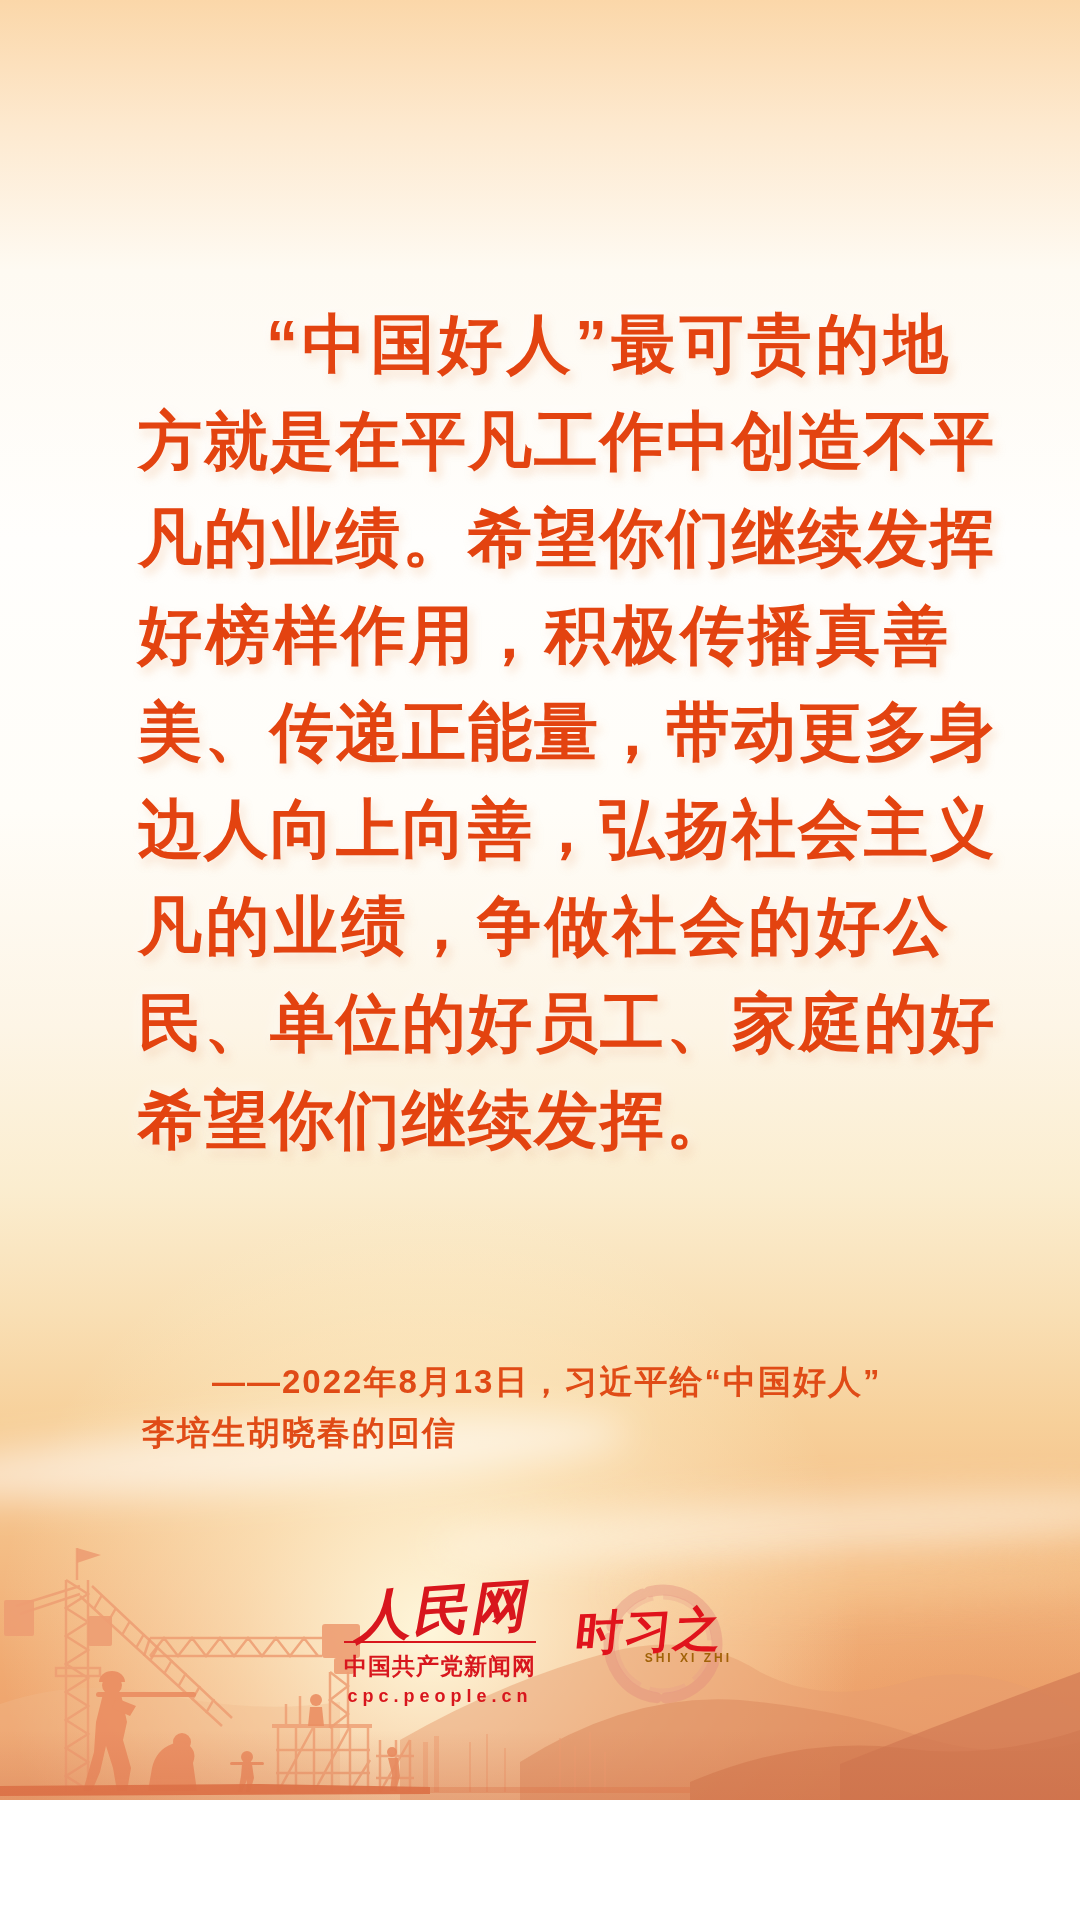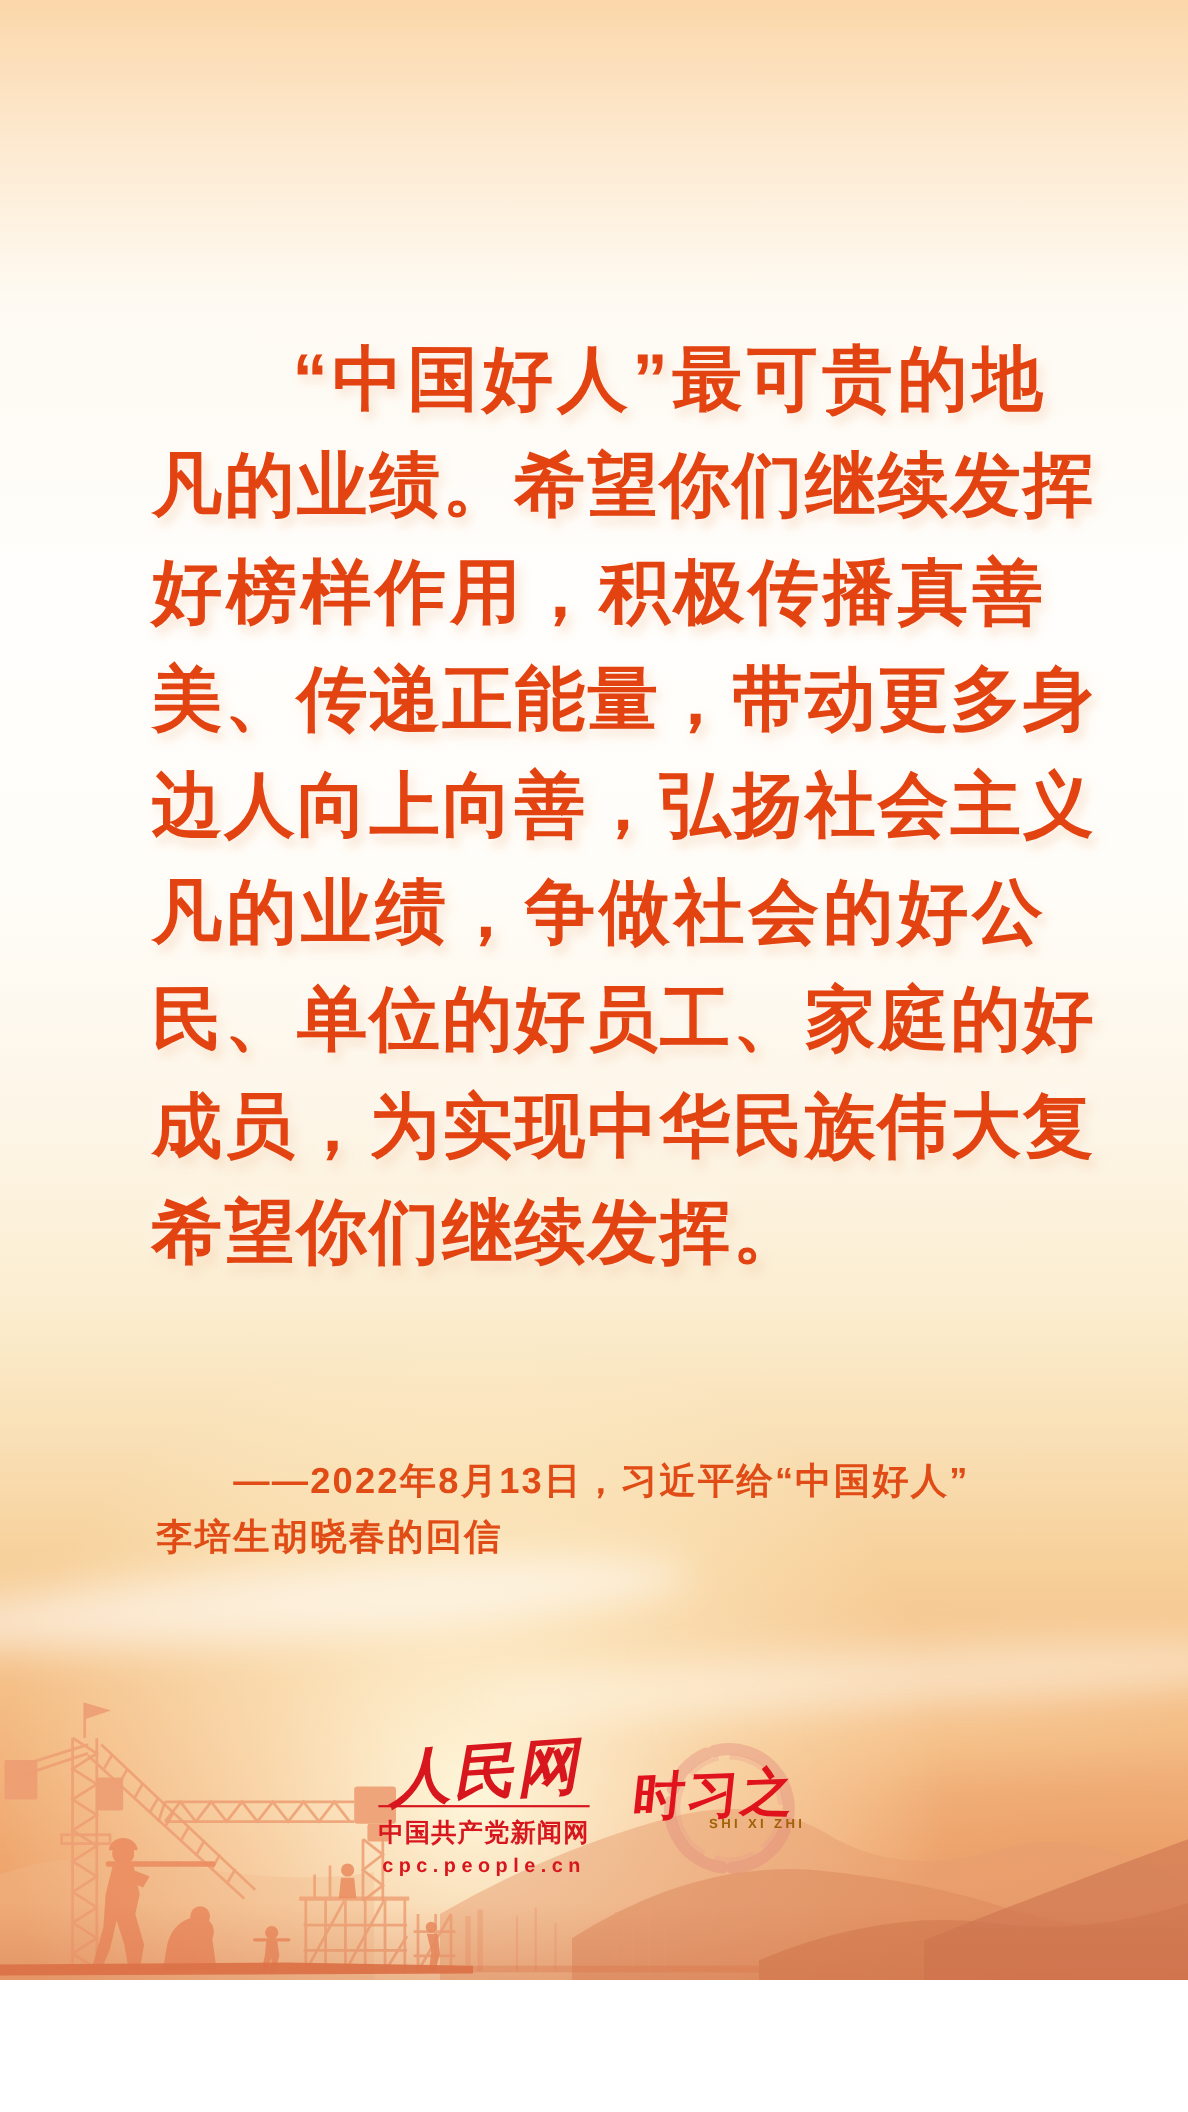--- a/index.html
+++ b/index.html
@@ -31,21 +31,21 @@
     position:absolute;left:138px;top:296px;width:812px;
     font-size:64px;font-weight:700;line-height:97px;color:#e34310;
     letter-spacing:2px;
     text-shadow:0 0 16px rgba(255,255,255,.9), 4px 6px 10px rgba(235,160,100,.35);
   }
   .quote .line{text-align:justify;text-align-last:justify;white-space:nowrap;}
   .quote .line.first{text-indent:128px;}
   .quote .line.last{text-align-last:left;}
   
   .attribution{
-    position:absolute;left:142px;top:1320px;width:790px;
+    position:absolute;left:142px;top:1356px;width:790px;
     font-size:33px;font-weight:700;line-height:51px;color:#e04b16;letter-spacing:2px;
   }
   .attribution .aline.first{text-indent:70px;}
   
   .logos{position:absolute;left:0;top:1583px;width:1080px;display:flex;justify-content:center;align-items:flex-start;gap:40px;}
   .pd-logo{width:192px;text-align:center;color:#d8161d;}
   .pd-script{font-size:56px;line-height:56px;font-weight:700;font-style:italic;letter-spacing:2px;transform:rotate(-4deg);}
   .pd-rule{height:2px;background:#d8161d;margin-top:2px;}
   .pd-site{font-size:23px;font-weight:700;letter-spacing:1px;margin-top:8px;white-space:nowrap;}
   .pd-url{font-size:18px;font-weight:700;letter-spacing:5px;margin-top:4px;white-space:nowrap;}
@@ -143,27 +143,27 @@
     </g>
 
     <g>
       <path d="M0,1906 L260,1904 L430,1907 L430,1914 L0,1916 Z" fill="#e0764b" opacity="0.95"></path>
       <rect x="430" y="1907" width="260" height="6" fill="#e0764b" opacity="0.35"></rect>
     </g>
   </svg>
 
   <div class="quote">
     <div class="line first">“中国好人”最可贵的地</div>
+    <div class="line">方就是在平凡工作中创造不平</div>
     <div class="line">凡的业绩。希望你们继续发挥</div>
     <div class="line">好榜样作用，积极传播真善</div>
     <div class="line">美、传递正能量，带动更多身</div>
     <div class="line">边人向上向善，弘扬社会主义</div>
     <div class="line">凡的业绩，争做社会的好公</div>
     <div class="line">民、单位的好员工、家庭的好</div>
-    <div class="line">成员，为实现中华民族伟大复</div>
     <div class="line last">希望你们继续发挥。</div>
   </div>
 
   <div class="attribution">
     <div class="aline first">——2022年8月13日，习近平给“中国好人”</div>
     <div class="aline">李培生胡晓春的回信</div>
   </div>
 
   <div class="logos">
     <div class="pd-logo">

